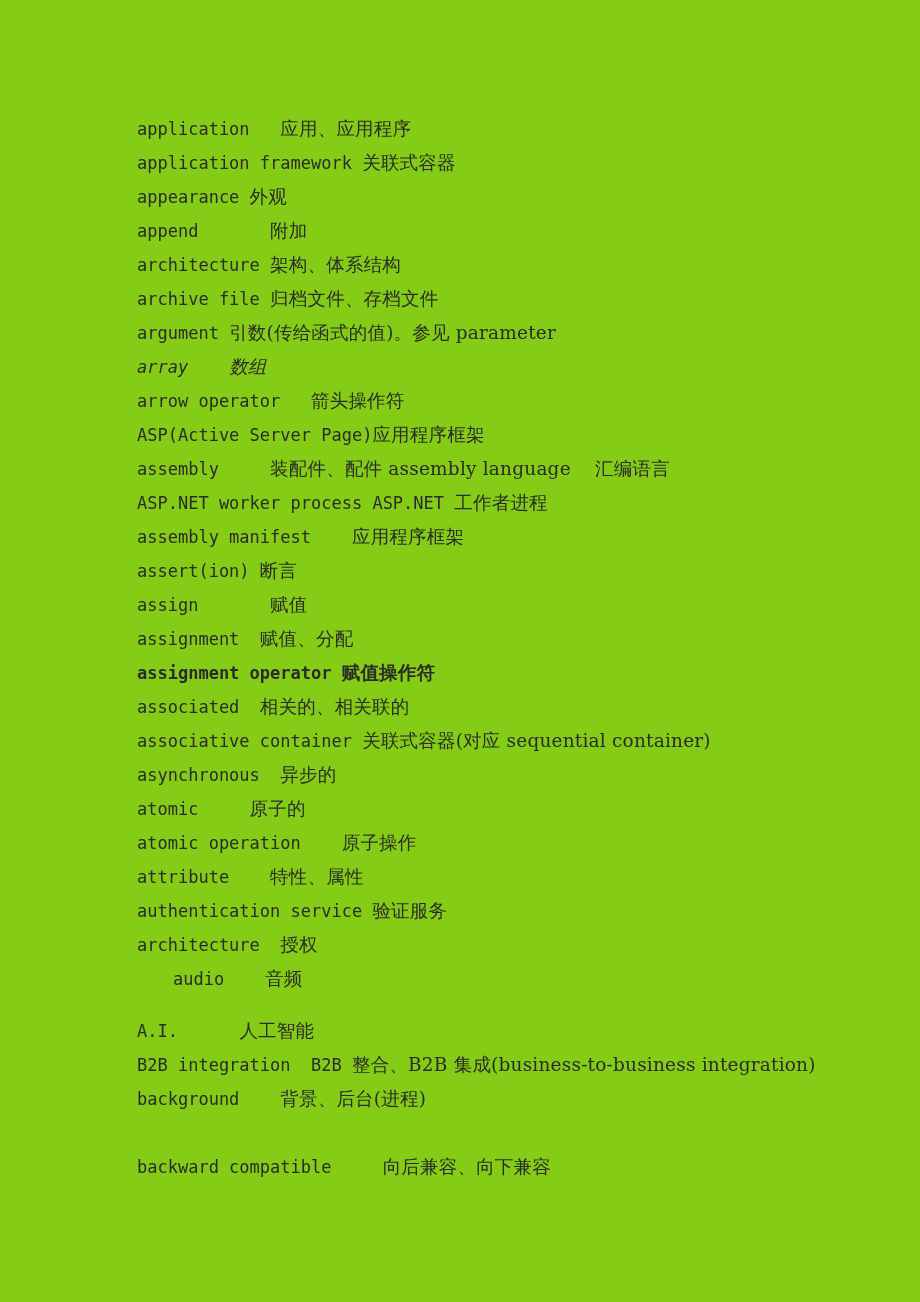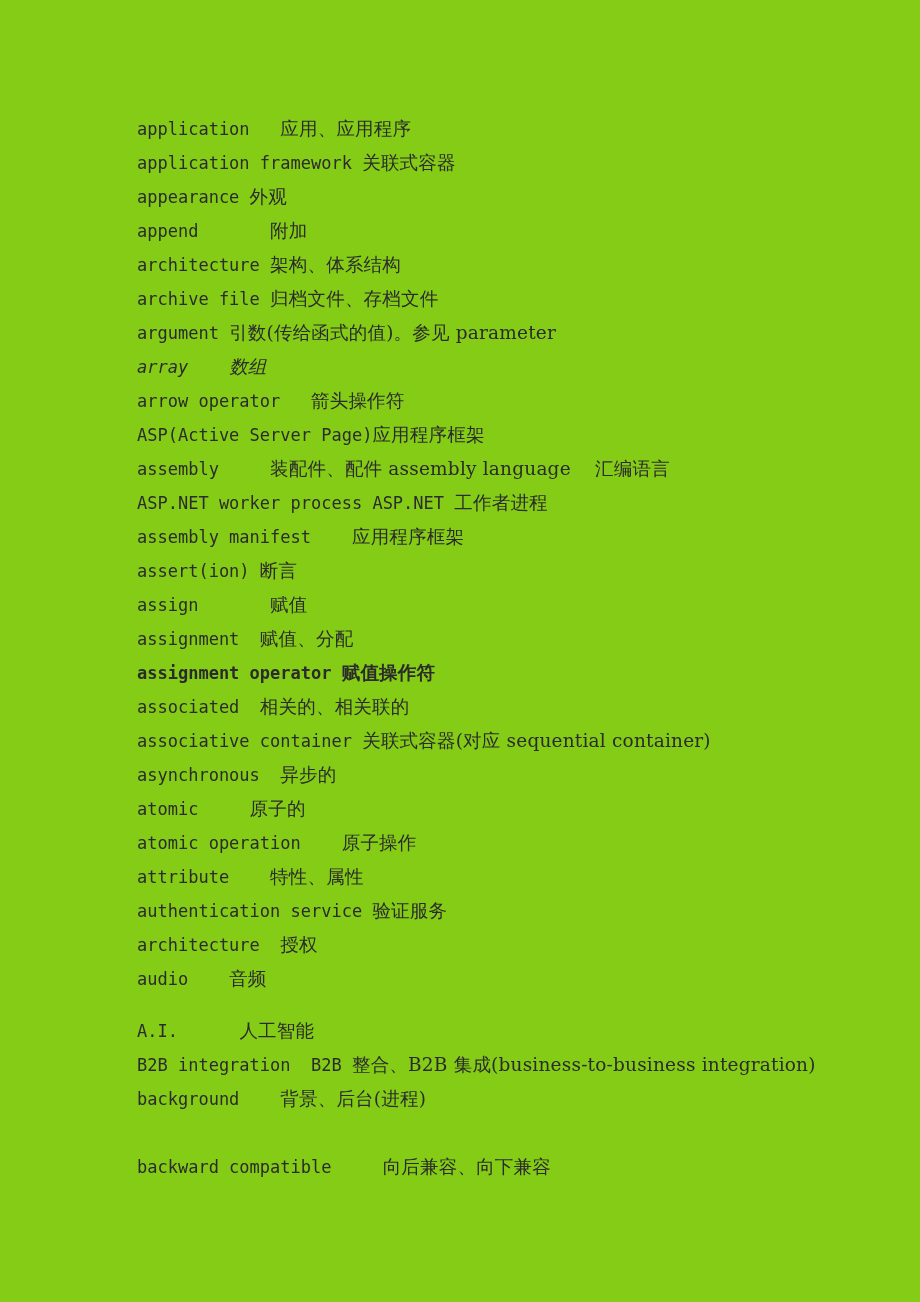--- a/index.html
+++ b/index.html
@@ -72,19 +72,19 @@
       <div class="entry" style="color: rgb(43, 43, 43);"><span class="en">assignment</span><span class="en">  </span><span class="cn">赋值、分配</span></div>
       <div class="entry" style="color: rgb(43, 43, 43); font-weight: bold;"><span class="en">assignment operator</span><span class="en"> </span><span class="cn">赋值操作符</span></div>
       <div class="entry" style="color: rgb(43, 43, 43);"><span class="en">associated</span><span class="en">  </span><span class="cn">相关的、相关联的</span></div>
       <div class="entry wide" style="color: rgb(43, 43, 43);"><span class="en">associative container</span><span class="en"> </span><span class="cn">关联式容器(对应 sequential container)</span></div>
       <div class="entry" style="color: rgb(43, 43, 43);"><span class="en">asynchronous</span><span class="en">  </span><span class="cn">异步的</span></div>
       <div class="entry" style="color: rgb(43, 43, 43);"><span class="en">atomic</span><span class="en">     </span><span class="cn">原子的</span></div>
       <div class="entry" style="color: rgb(43, 43, 43);"><span class="en">atomic operation</span><span class="en">    </span><span class="cn">原子操作</span></div>
       <div class="entry" style="color: rgb(43, 43, 43);"><span class="en">attribute</span><span class="en">    </span><span class="cn">特性、属性</span></div>
       <div class="entry" style="color: rgb(43, 43, 43);"><span class="en">authentication service</span><span class="en"> </span><span class="cn">验证服务</span></div>
       <div class="entry" style="color: rgb(43, 43, 43);"><span class="en">architecture</span><span class="en">  </span><span class="cn">授权</span></div>
-      <div class="entry" style="color: rgb(43, 43, 43);"><span class="en">audio</span><span class="en">    </span><span class="cn">音频</span></div>
+      <div class="entry" style="color: rgb(43, 43, 43); margin-left: 36px;"><span class="en">audio</span><span class="en">    </span><span class="cn">音频</span></div>
       <div class="entry" style="color: rgb(43, 43, 43); margin-top: 18px;"><span class="en">A.I.</span><span class="en">      </span><span class="cn">人工智能</span></div>
       <div class="entry wide" style="color: rgb(43, 43, 43);"><span class="en">B2B integration  B2B</span><span class="en"> </span><span class="cn">整合、B2B 集成(business-to-business integration)</span></div>
       <div class="entry" style="color: rgb(43, 43, 43);"><span class="en">background</span><span class="en">    </span><span class="cn">背景、后台(进程)</span></div>
       <div class="entry" style="color: rgb(43, 43, 43); margin-top: 34px;"><span class="en">backward compatible</span><span class="en">     </span><span class="cn">向后兼容、向下兼容</span></div>
     </div>
 </div>
 
 </body></html>

